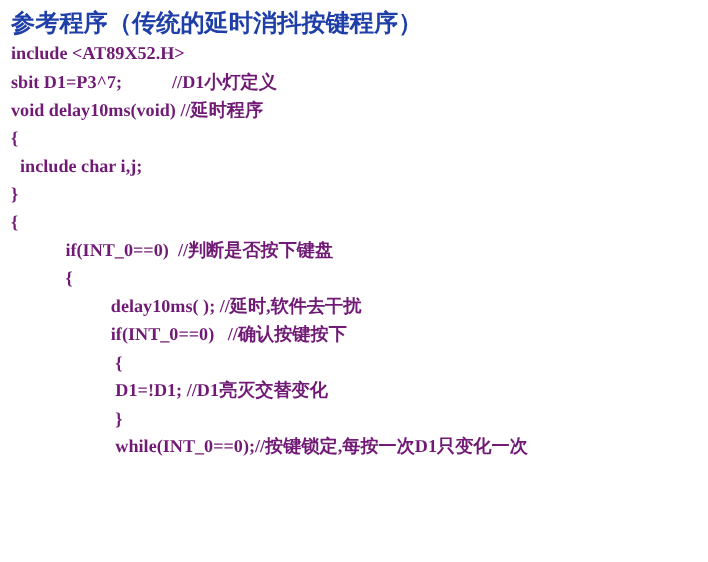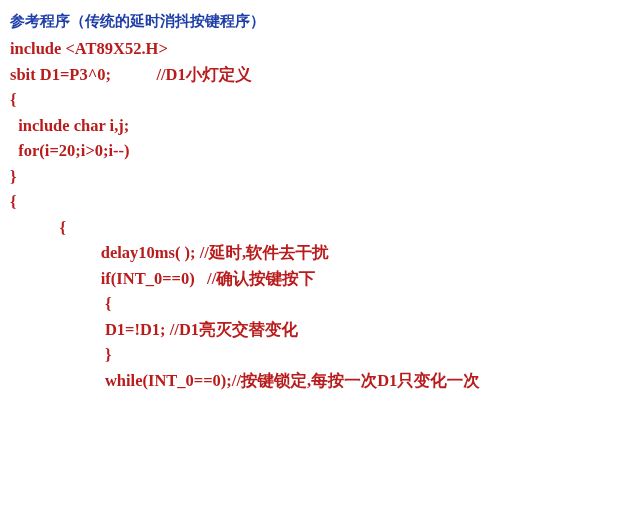--- a/index.html
+++ b/index.html
@@ -15,53 +15,54 @@
   }
   .slide {
     position: relative;
     width: 644px;
     height: 511px;
     box-sizing: border-box;
     padding: 8px 10px 0 10px;
   }
   .title {
     color: #1f3fa8;
-    font-size: 15px;
+    font-size: 22px;
     font-weight: bold;
     line-height: 26px;
     letter-spacing: 0px;
     white-space: pre;
   }
   .code-block {
     margin-top: 2px;
   }
   .code-line {
-    color: #b91c1c;
+    color: #701a75;
     font-size: 16.5px;
     font-weight: bold;
     line-height: 25.5px;
     white-space: pre;
     letter-spacing: 0px;
   }
 </style>
 </head>
 <body>
 
 <div class="slide">
 
   <div class="title">参考程序（传统的延时消抖按键程序）</div>
 
   <div class="code-block">
     <div class="code-line">include &lt;AT89X52.H&gt;</div>
-    <div class="code-line">sbit D1=P3^0;           //D1小灯定义</div>
+    <div class="code-line">sbit D1=P3^7;           //D1小灯定义</div>
+    <div class="code-line">void delay10ms(void) //延时程序</div>
     <div class="code-line">{</div>
     <div class="code-line">  include char i,j;</div>
-    <div class="code-line">  for(i=20;i&gt;0;i--)</div>
     <div class="code-line">}</div>
     <div class="code-line">{</div>
+    <div class="code-line">            if(INT_0==0)  //判断是否按下键盘</div>
     <div class="code-line">            {</div>
     <div class="code-line">                      delay10ms( ); //延时,软件去干扰</div>
     <div class="code-line">                      if(INT_0==0)   //确认按键按下</div>
     <div class="code-line">                       {</div>
     <div class="code-line">                       D1=!D1; //D1亮灭交替变化</div>
     <div class="code-line">                       }</div>
     <div class="code-line">                       while(INT_0==0);//按键锁定,每按一次D1只变化一次</div>
 
   </div>
 

